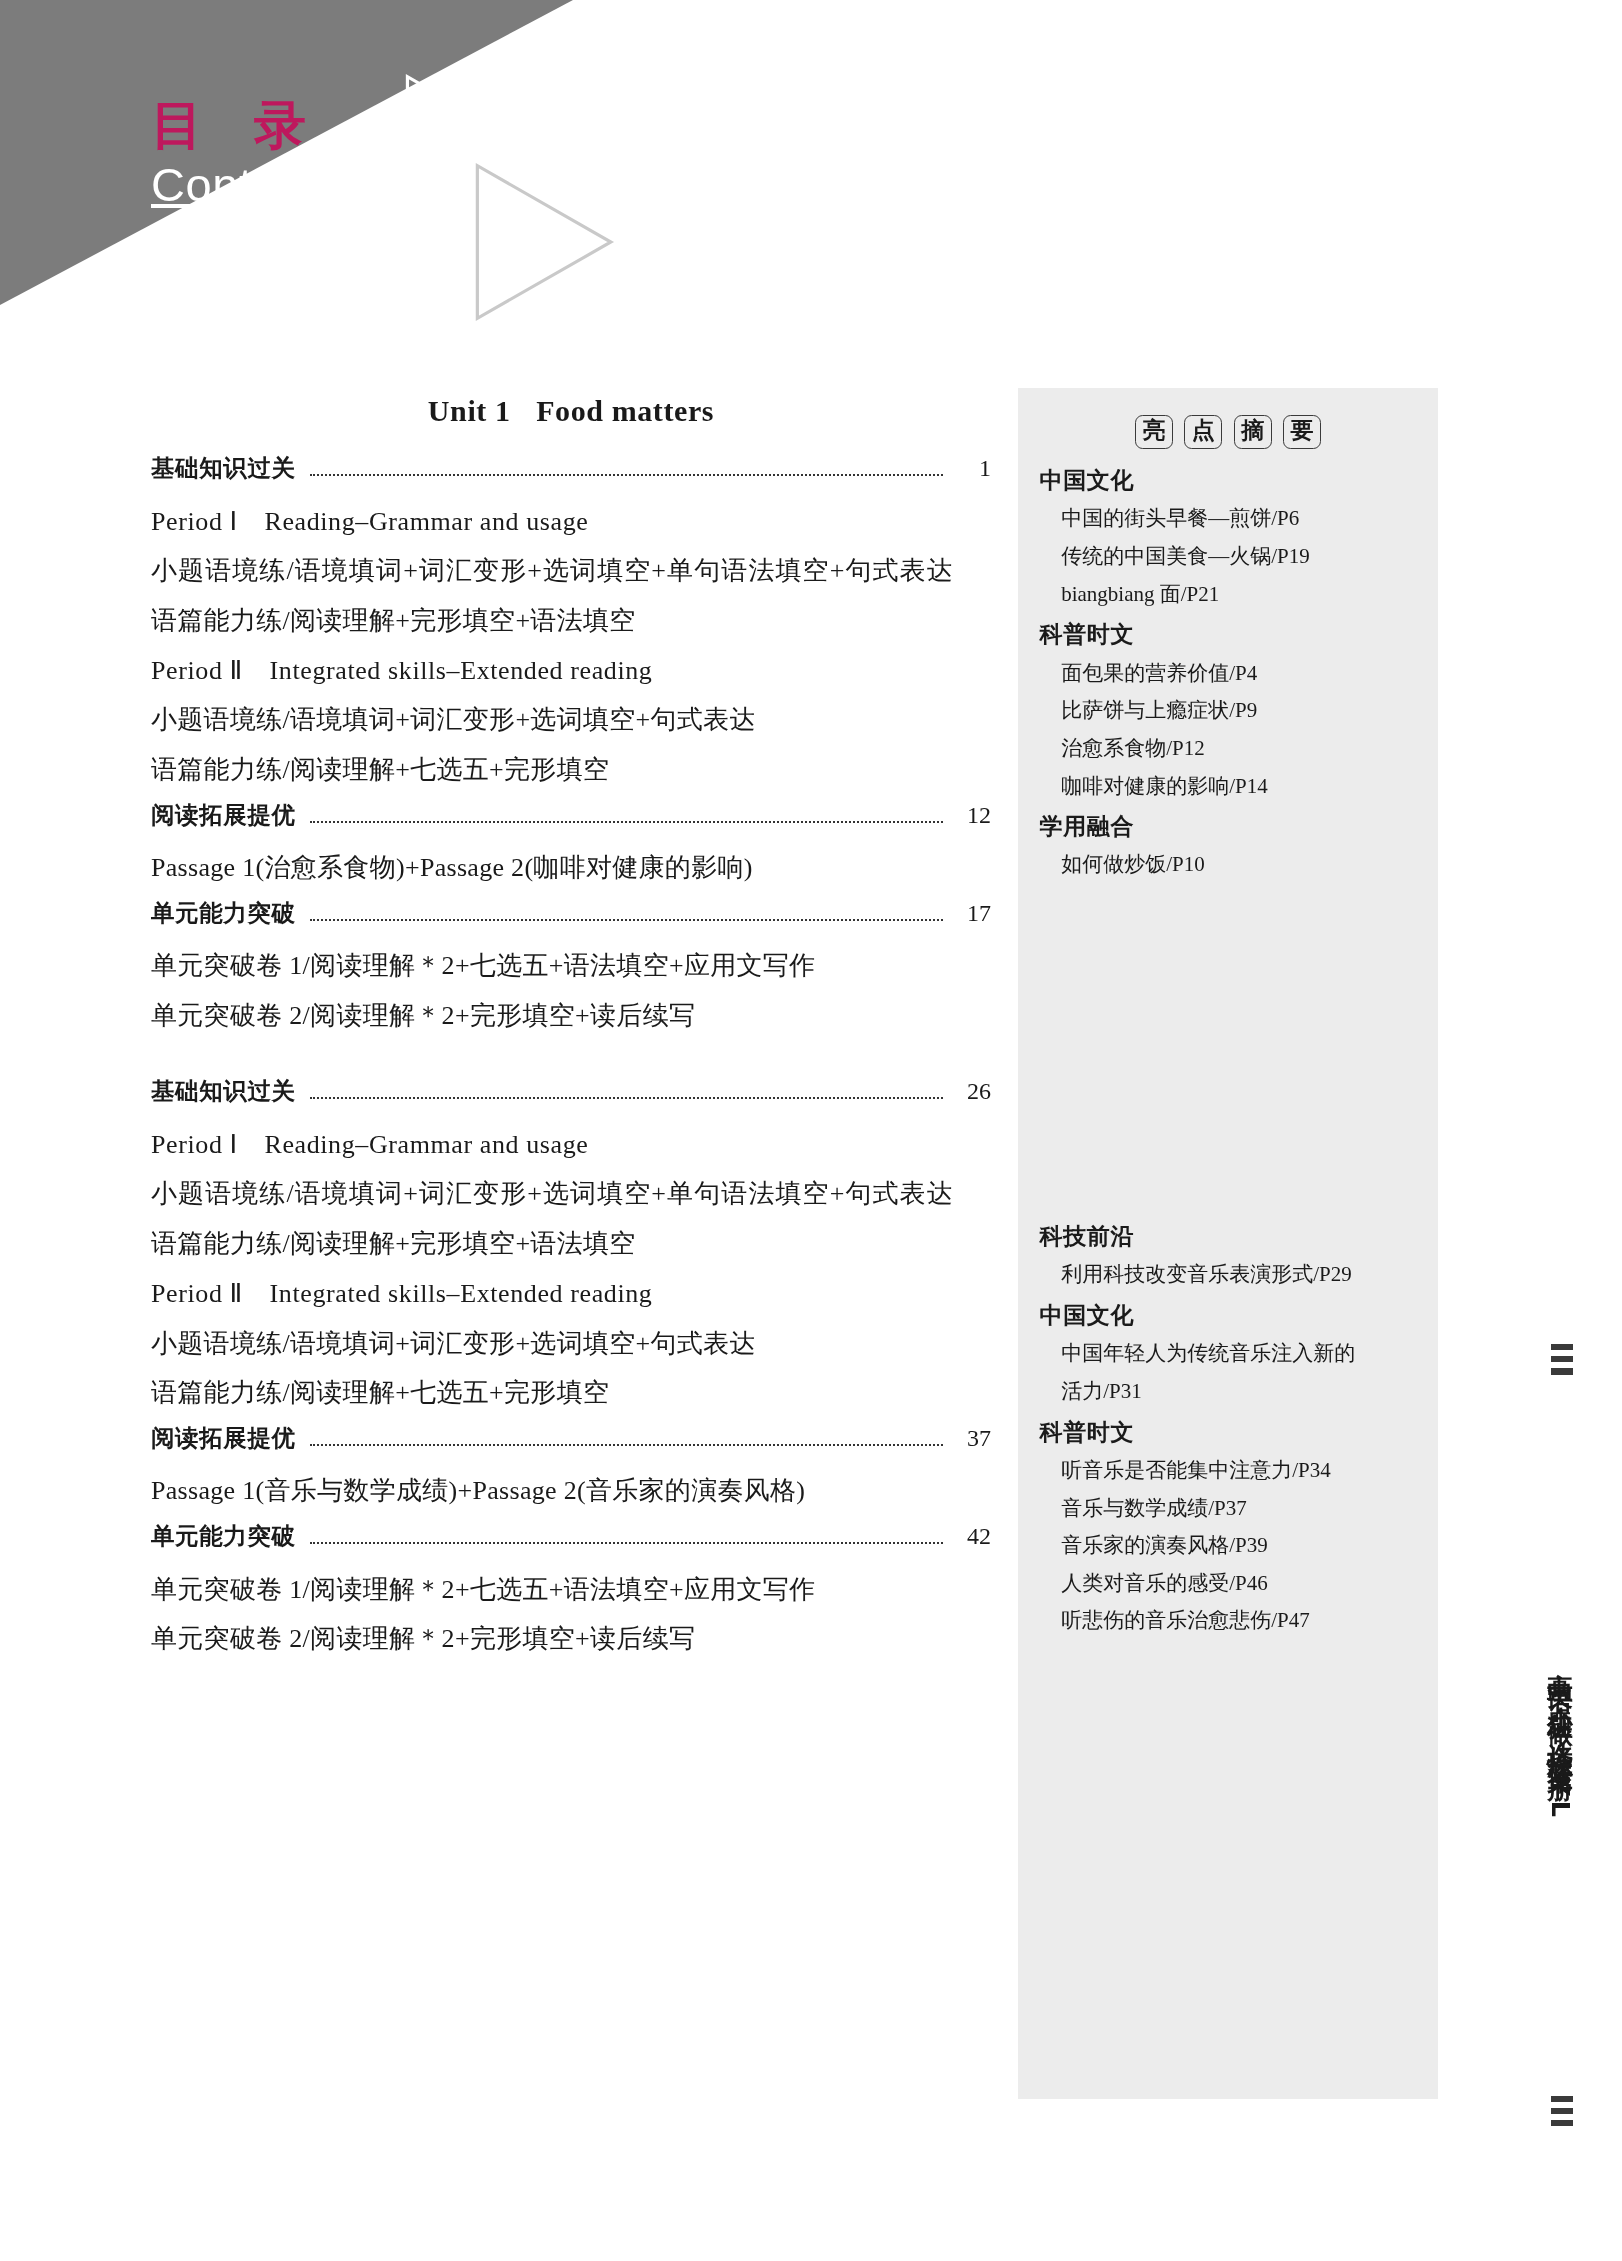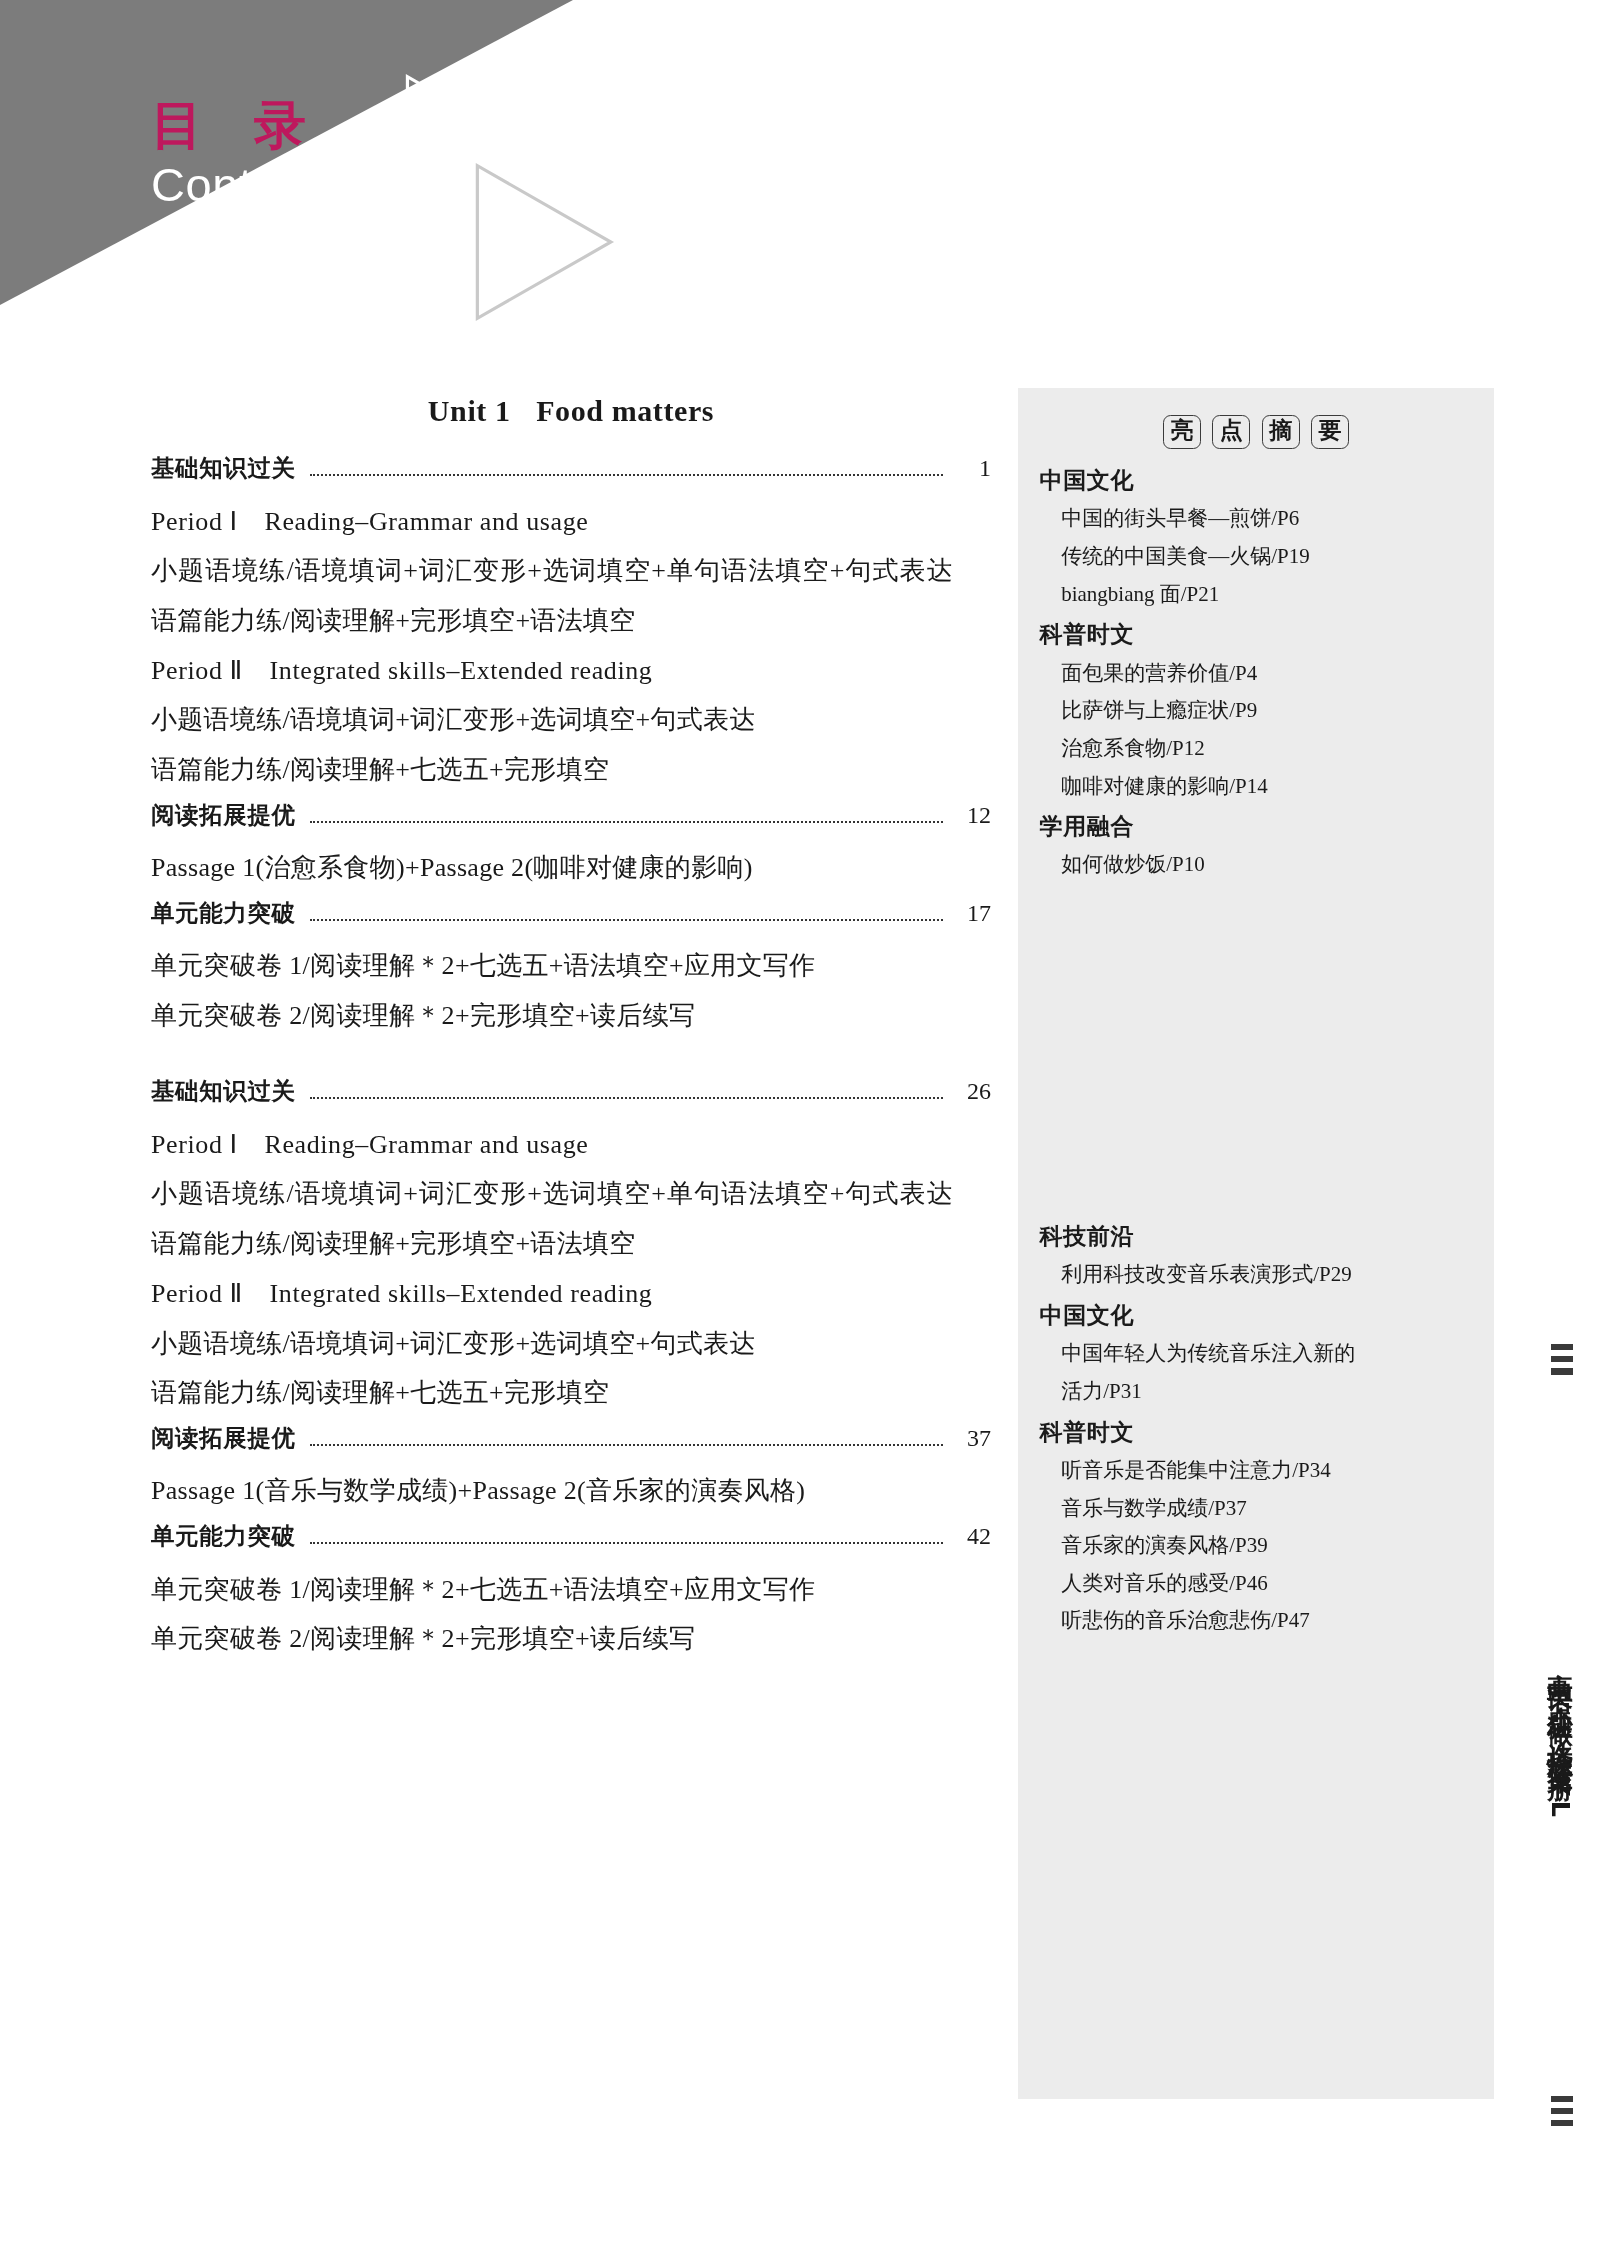--- a/index.html
+++ b/index.html
@@ -48,20 +48,21 @@
     font-weight: 700;
     line-height: 1;
   }
   #header-title-en {
     font-family: "Liberation Sans", sans-serif;
     font-size: 47px;
     color: #ffffff;
     line-height: 1;
     margin-top: 10.2px;
     letter-spacing: 0.6px;
+    text-decoration: underline;
   }
   #header-triangles {
     position: absolute;
     left: 382px;
     top: 70px;
     z-index: 6;
   }
 
   
   #content {
@@ -130,21 +131,21 @@
     width: 802px;
   }
   .unit-block { margin-bottom: 32px; }
   .unit-block.second { margin-top: 38px; }
 
   
   #sidebar {
     position: absolute;
     left: 1018px;
     top: -6.4px;
-    width: 476px;
+    width: 420px;
     background: #ececec;
     min-height: 1686px;
     padding: 0 0 25.5px 0;
   }
   #sidebar-head {
     text-align: center;
     padding: 27px 0 16.5px 0;
   }
   .head-box {
     display: inline-block;

